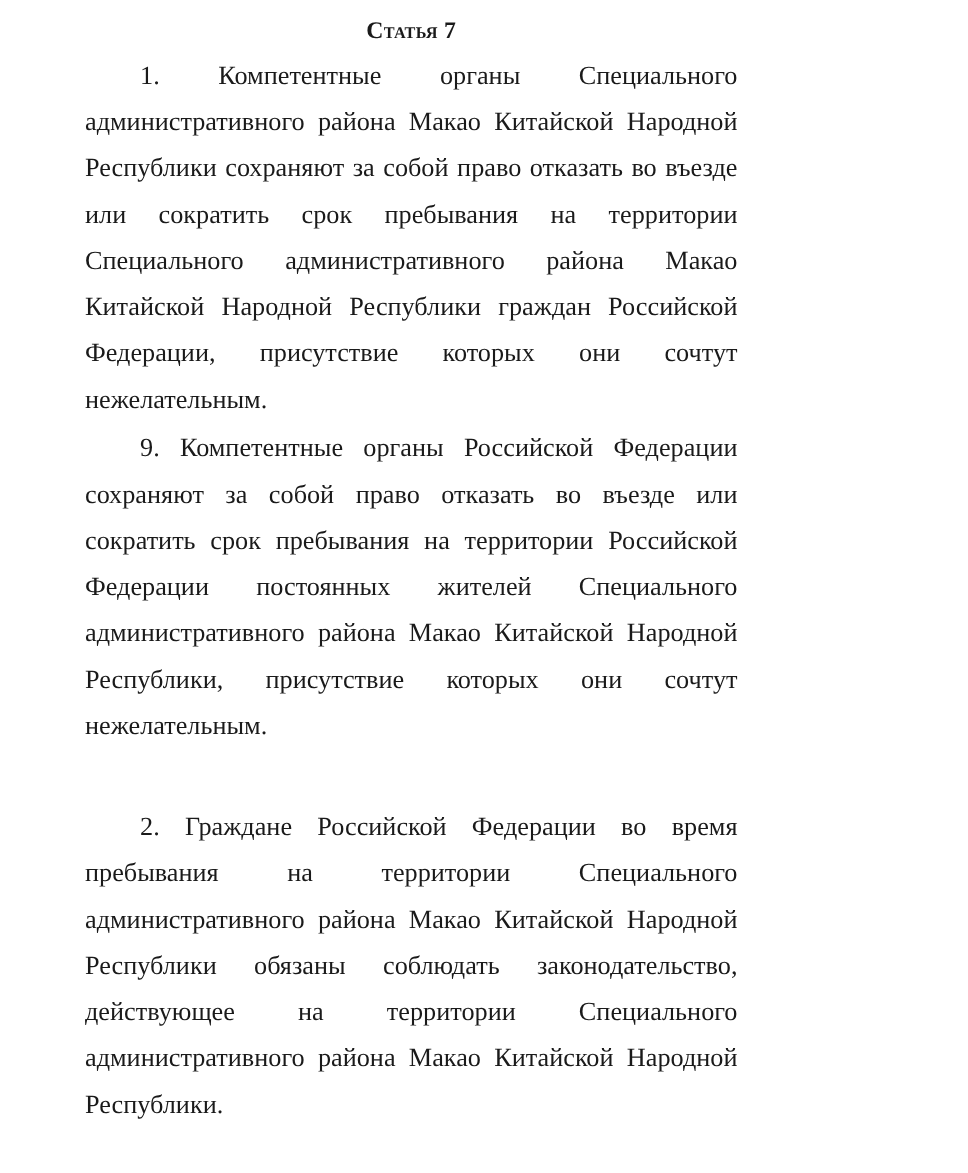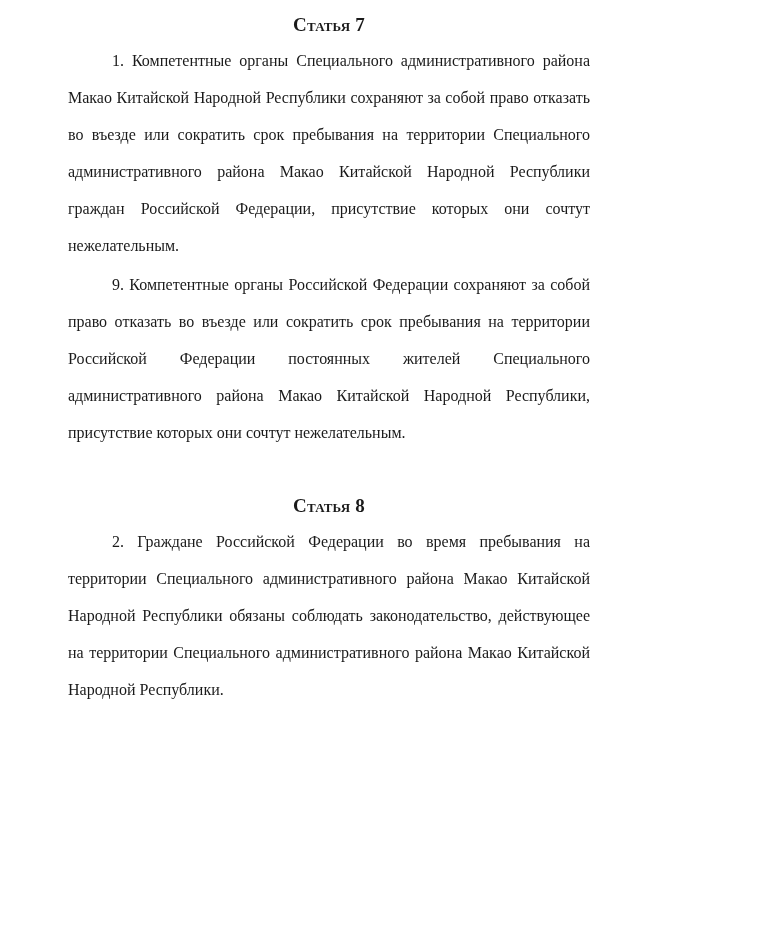--- a/index.html
+++ b/index.html
@@ -24,21 +24,21 @@
     text-align: center;
     font-size: 19px;
     font-weight: bold;
     letter-spacing: 0.2px;
     margin: 0 0 6px 0;
     font-variant: small-caps;
   }
   .para {
     text-align: justify;
     text-align-last: left;
-    font-size: 16px;
+    font-size: 21px;
     line-height: 37px;
     margin: 0 0 2px 0;
     text-indent: 44px;
     hyphens: none;
   }
   .gap-before-heading {
     margin-top: 44px;
   }
 </style>
 </head>
@@ -46,17 +46,16 @@
 
 <div class="page">
 
   <div>
     <h2 class="article-heading">Статья 7</h2>
     <p class="para">1. Компетентные органы Специального административного района Макао Китайской Народной Республики сохраняют за собой право отказать во въезде или сократить срок пребывания на территории Специального административного района Макао Китайской Народной Республики граждан Российской Федерации, присутствие которых они сочтут нежелательным.</p>
     <p class="para">9. Компетентные органы Российской Федерации сохраняют за собой право отказать во въезде или сократить срок пребывания на территории Российской Федерации постоянных жителей Специального административного района Макао Китайской Народной Республики, присутствие которых они сочтут нежелательным.</p>
   </div>
 
   <div class="gap-before-heading">
-    <h2 class="article-heading">Статья 8</h2>
     <p class="para">2. Граждане Российской Федерации во время пребывания на территории Специального административного района Макао Китайской Народной Республики обязаны соблюдать законодательство, действующее на территории Специального административного района Макао Китайской Народной Республики.</p>
   </div>
 
 </div>
 
 </body></html>

